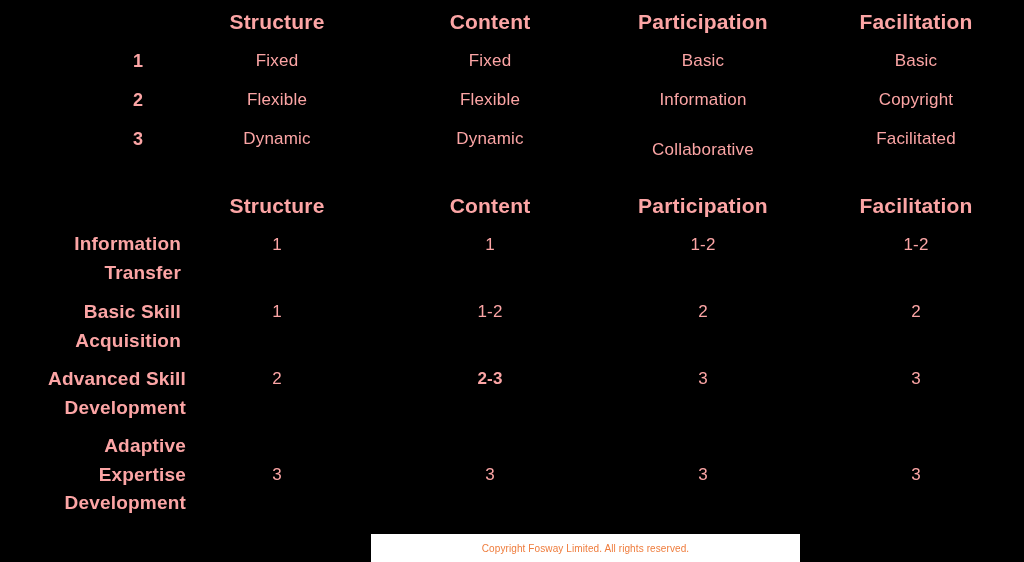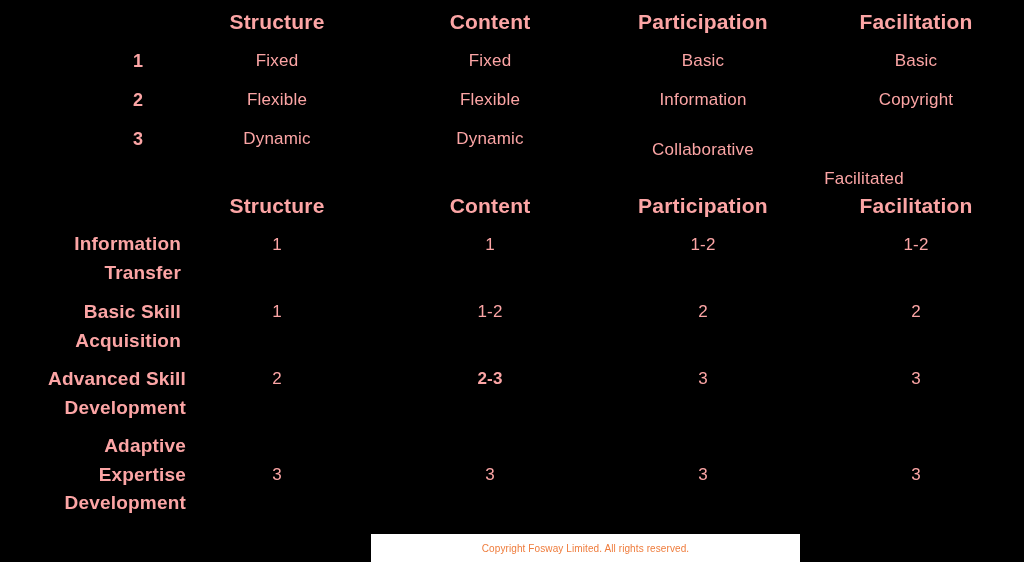--- a/index.html
+++ b/index.html
@@ -99,21 +99,21 @@
     <div class="cell idx" style="left:138px; top:100px;">2</div>
     <div class="cell val" style="left:277px; top:100px;">Flexible</div>
     <div class="cell val" style="left:490px; top:100px;">Flexible</div>
     <div class="cell val" style="left:703px; top:100px;">Information</div>
     <div class="cell val" style="left:916px; top:100px;">Copyright</div>
 
     <div class="cell idx" style="left:138px; top:139px;">3</div>
     <div class="cell val" style="left:277px; top:139px;">Dynamic</div>
     <div class="cell val" style="left:490px; top:139px;">Dynamic</div>
     <div class="cell val" style="left:703px; top:139px;margin-top:11px;">Collaborative</div>
-    <div class="cell val" style="left:864px; top:139px;margin-top:40px;">Facilitated</div>
+    <div class="cell val" style="left:916px; top:139px;">Facilitated</div>
   </div>
 
   <div>
 
     <div class="cell hdr" style="left:277px; top:206px;">Structure</div>
     <div class="cell hdr" style="left:490px; top:206px;">Content</div>
     <div class="cell hdr" style="left:703px; top:206px;">Participation</div>
     <div class="cell hdr" style="left:916px; top:206px;">Facilitation</div>
 
     <div class="cell rowlabel" style="left:86px; top:258px; width:190px;">Information

